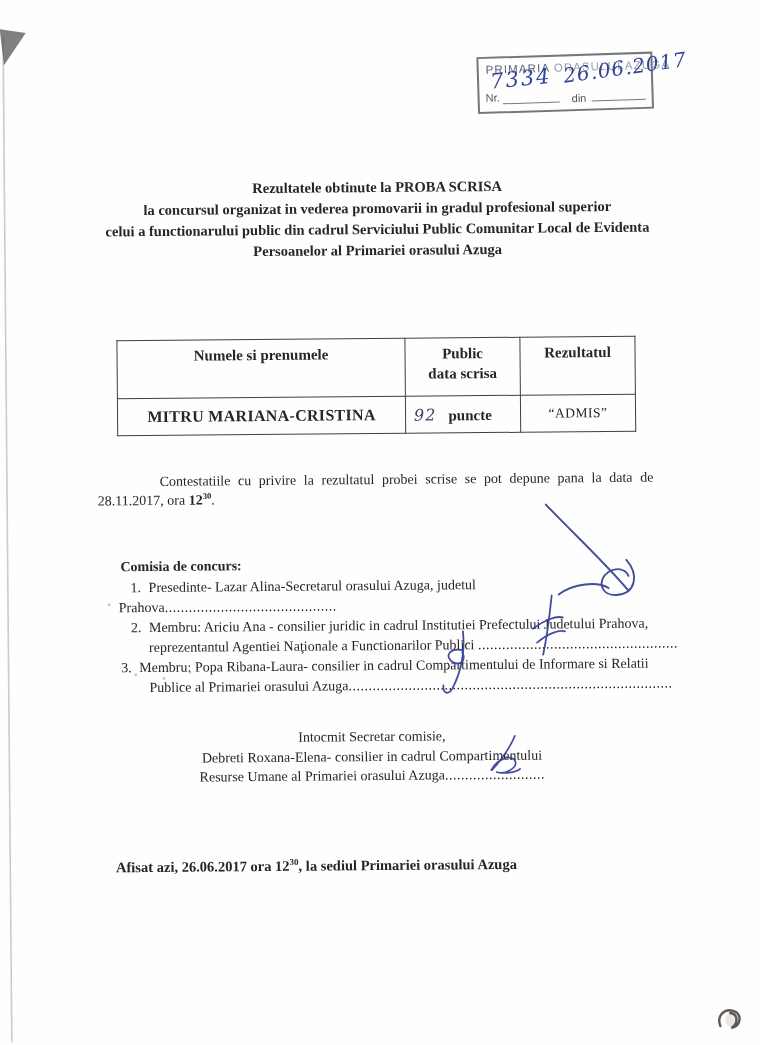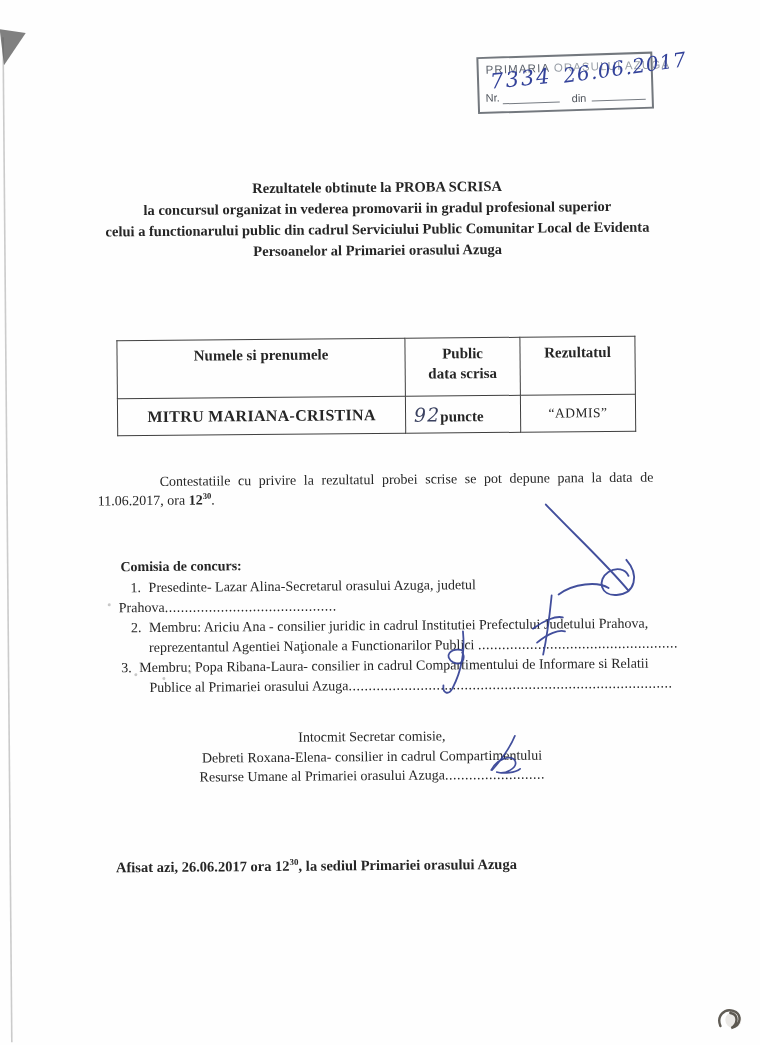--- a/index.html
+++ b/index.html
@@ -28,22 +28,22 @@
   .title{position:absolute;left:0;top:177px;width:100%;text-align:center;
          font-weight:bold;font-size:14.5px;line-height:21px;}
   
   table.results{position:absolute;left:118px;top:338px;border-collapse:collapse;table-layout:fixed;}
   table.results td,table.results th{border:1.6px solid #3f3f3f;text-align:center;vertical-align:top;padding:0;}
   .col1{width:287px;} .col2{width:114px;} .col3{width:114px;}
   tr.hdr th{height:52px;font-size:15px;font-weight:bold;padding-top:5px;line-height:20px;}
   tr.row td{height:36px;vertical-align:middle;}
   .cell-name{font-weight:bold;font-size:16px;letter-spacing:.3px;}
   .cell-score{text-align:left !important;padding-left:8px !important;white-space:nowrap;}
-  .score-hw{font-size:19px;color:#3a4160;letter-spacing:1px;}
-  .score-unit{font-weight:bold;font-size:15px;}
+  .score-hw{font-size:16px;color:#3a4160;letter-spacing:1px;}
+  .score-unit{font-weight:bold;font-size:15px;margin-left:12px;}
   .cell-result{font-size:13.5px;letter-spacing:.5px;}
   
   .contest{position:absolute;left:98px;top:470px;width:590px;font-size:14px;line-height:19px;}
   .contest .l1{padding-left:62px;word-spacing:4.1px;white-space:nowrap;}
   sup{font-size:.62em;vertical-align:super;line-height:0;text-align:right;}
   
   .commission{position:absolute;left:118px;top:555px;width:575px;font-size:14px;line-height:20px;}
   .commission .head{font-weight:bold;margin-left:2px;margin-bottom:1px;}
   .c-num{display:inline-block;width:18px;}
   .ind1{margin-left:12px;} .ind3{margin-left:2px;}
@@ -99,21 +99,21 @@
         <td class="cell-score">
           <span class="hw score-hw">92</span><span class="score-unit">puncte</span>
         </td>
         <td class="cell-result">“ADMIS”</td>
       </tr>
     </tbody>
       </table>
 
     <div class="contest">
       <div class="l1">Contestatiile cu privire la rezultatul probei scrise se pot depune pana la data de</div>
-      <div class="l2"><span>11.06.2017, ora </span><b><span>12</span><sup>30</sup></b><span>.</span></div>
+      <div class="l2"><span>28.11.2017, ora </span><b><span>12</span><sup>30</sup></b><span>.</span></div>
     </div>
 
     <div class="commission">
       <div class="head">Comisia de concurs:</div>
       <div class="c-item">
         <span class="c-num ind1">1.</span><span>Presedinte- Lazar Alina-Secretarul orasului Azuga, judetul Prahova</span><span class="dots">...........................................</span>
       </div>
       <div class="c-item">
         <span class="c-num ind1">2.</span><span>Membru: Ariciu Ana - consilier juridic in cadrul Institutiei Prefectului Judetului Prahova,</span>
         <div class="c-line2"><span>reprezentantul Agentiei Naţionale a Functionarilor Publici </span><span class="dots">..................................................</span></div>

